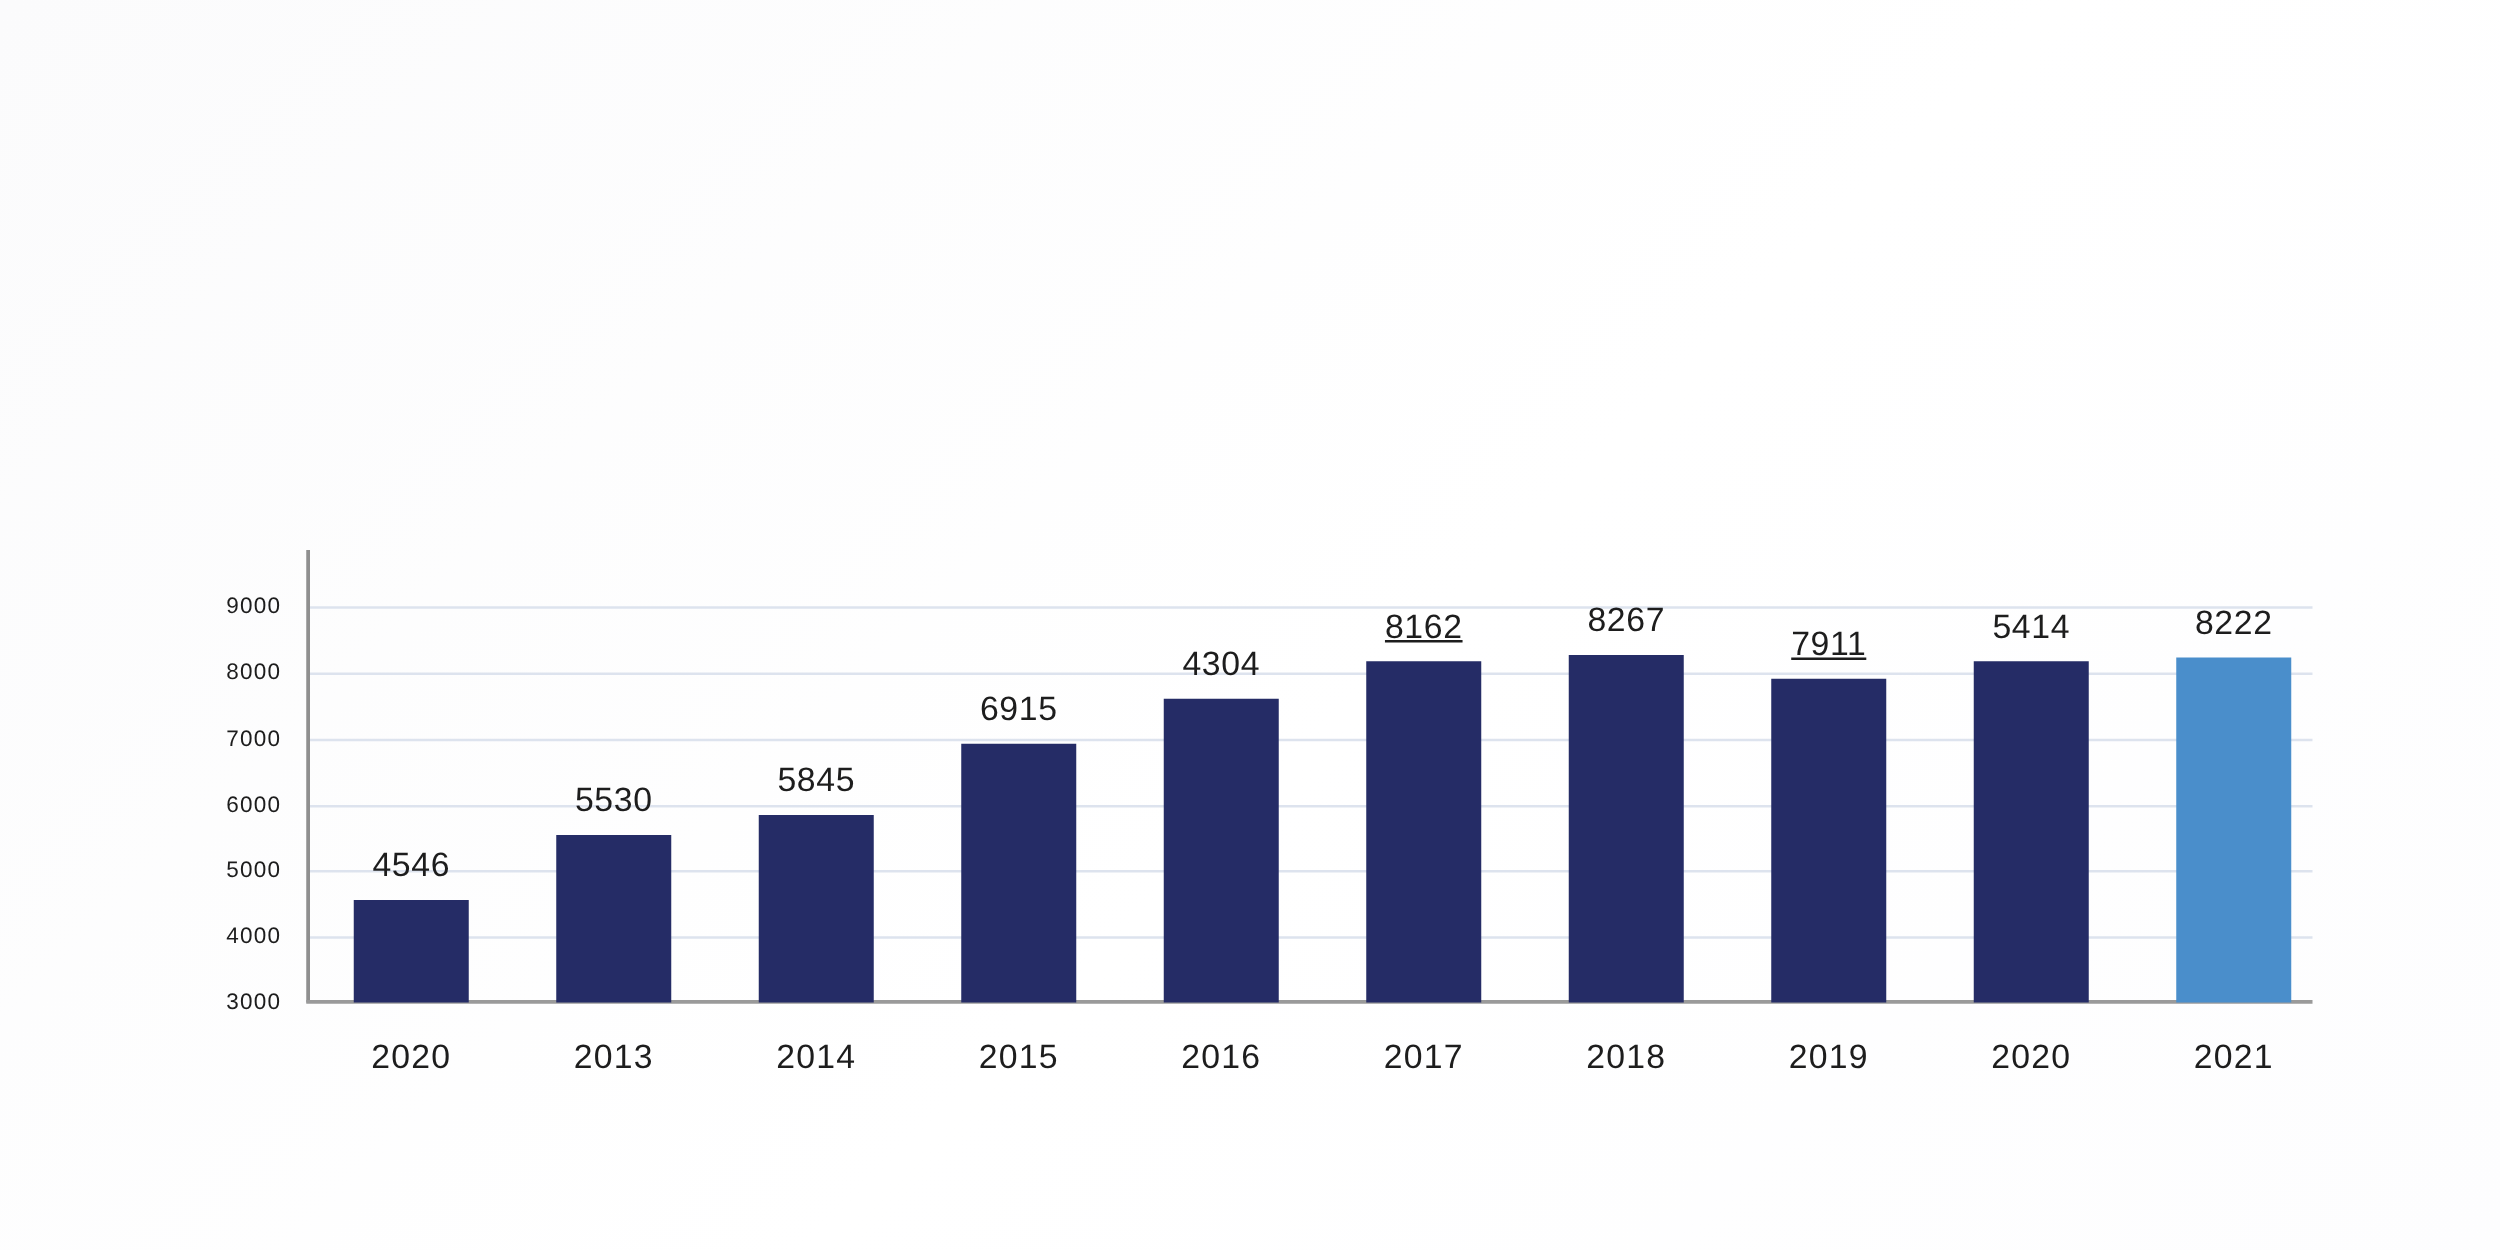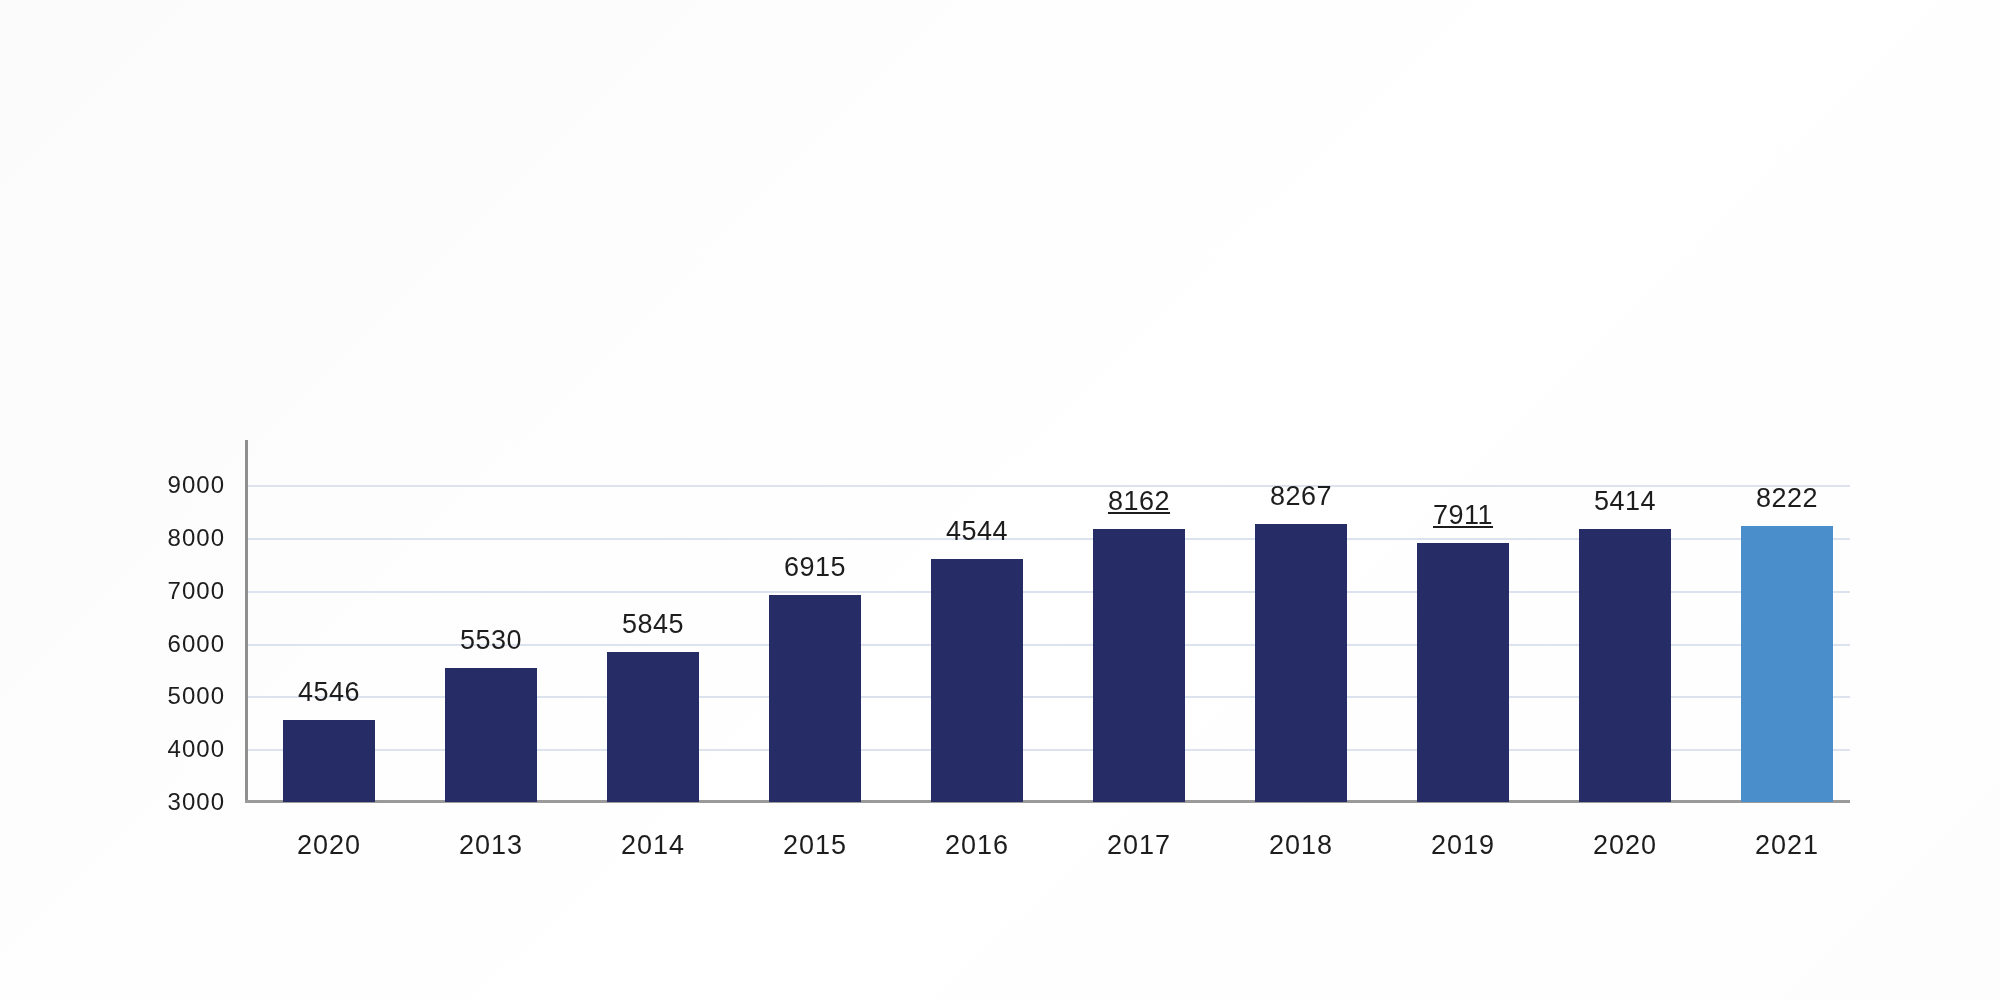--- a/index.html
+++ b/index.html
@@ -77,21 +77,21 @@
     width: 1602px;
     height: 2px;
     background: #dde3ee;
   }
   .ytick-label {
     position: absolute;
     right: 1775px;
     width: 160px;
     text-align: right;
     font-family: "Liberation Sans", sans-serif;
-    font-size: 24px;
+    font-size: 18px;
     color: #1d1d1d;
     letter-spacing: 1px;
     transform: translateY(-50%);
     white-space: nowrap;
   }
   .bar {
     position: absolute;
     bottom: 198px; 
   }
   .bar-rect {
@@ -159,21 +159,21 @@
         <div class="bar" style="left: 607px; width: 92px; height: 150.311px;">
           <div class="bar-rect" style="height: 150.311px; background: rgb(37, 44, 102);"></div>
           <div class="bar-value" style="bottom: 162.311px;">5845</div>
         </div>
         <div class="bar" style="left: 769px; width: 92px; height: 206.843px;">
           <div class="bar-rect" style="height: 206.843px; background: rgb(37, 44, 102);"></div>
           <div class="bar-value" style="bottom: 218.843px;">6915</div>
         </div>
         <div class="bar" style="left: 931px; width: 92px; height: 242.822px;">
           <div class="bar-rect" style="height: 242.822px; background: rgb(37, 44, 102);"></div>
-          <div class="bar-value" style="bottom: 254.822px;">4544</div>
+          <div class="bar-value" style="bottom: 254.822px;">4304</div>
         </div>
         <div class="bar" style="left: 1093px; width: 92px; height: 272.726px;">
           <div class="bar-rect" style="height: 272.726px; background: rgb(37, 44, 102);"></div>
           <div class="bar-value" style="bottom: 284.726px; text-decoration: underline;">8162</div>
         </div>
         <div class="bar" style="left: 1255px; width: 92px; height: 278.273px;">
           <div class="bar-rect" style="height: 278.273px; background: rgb(37, 44, 102);"></div>
           <div class="bar-value" style="bottom: 290.273px;">8267</div>
         </div>
         <div class="bar" style="left: 1417px; width: 92px; height: 259.464px;">

